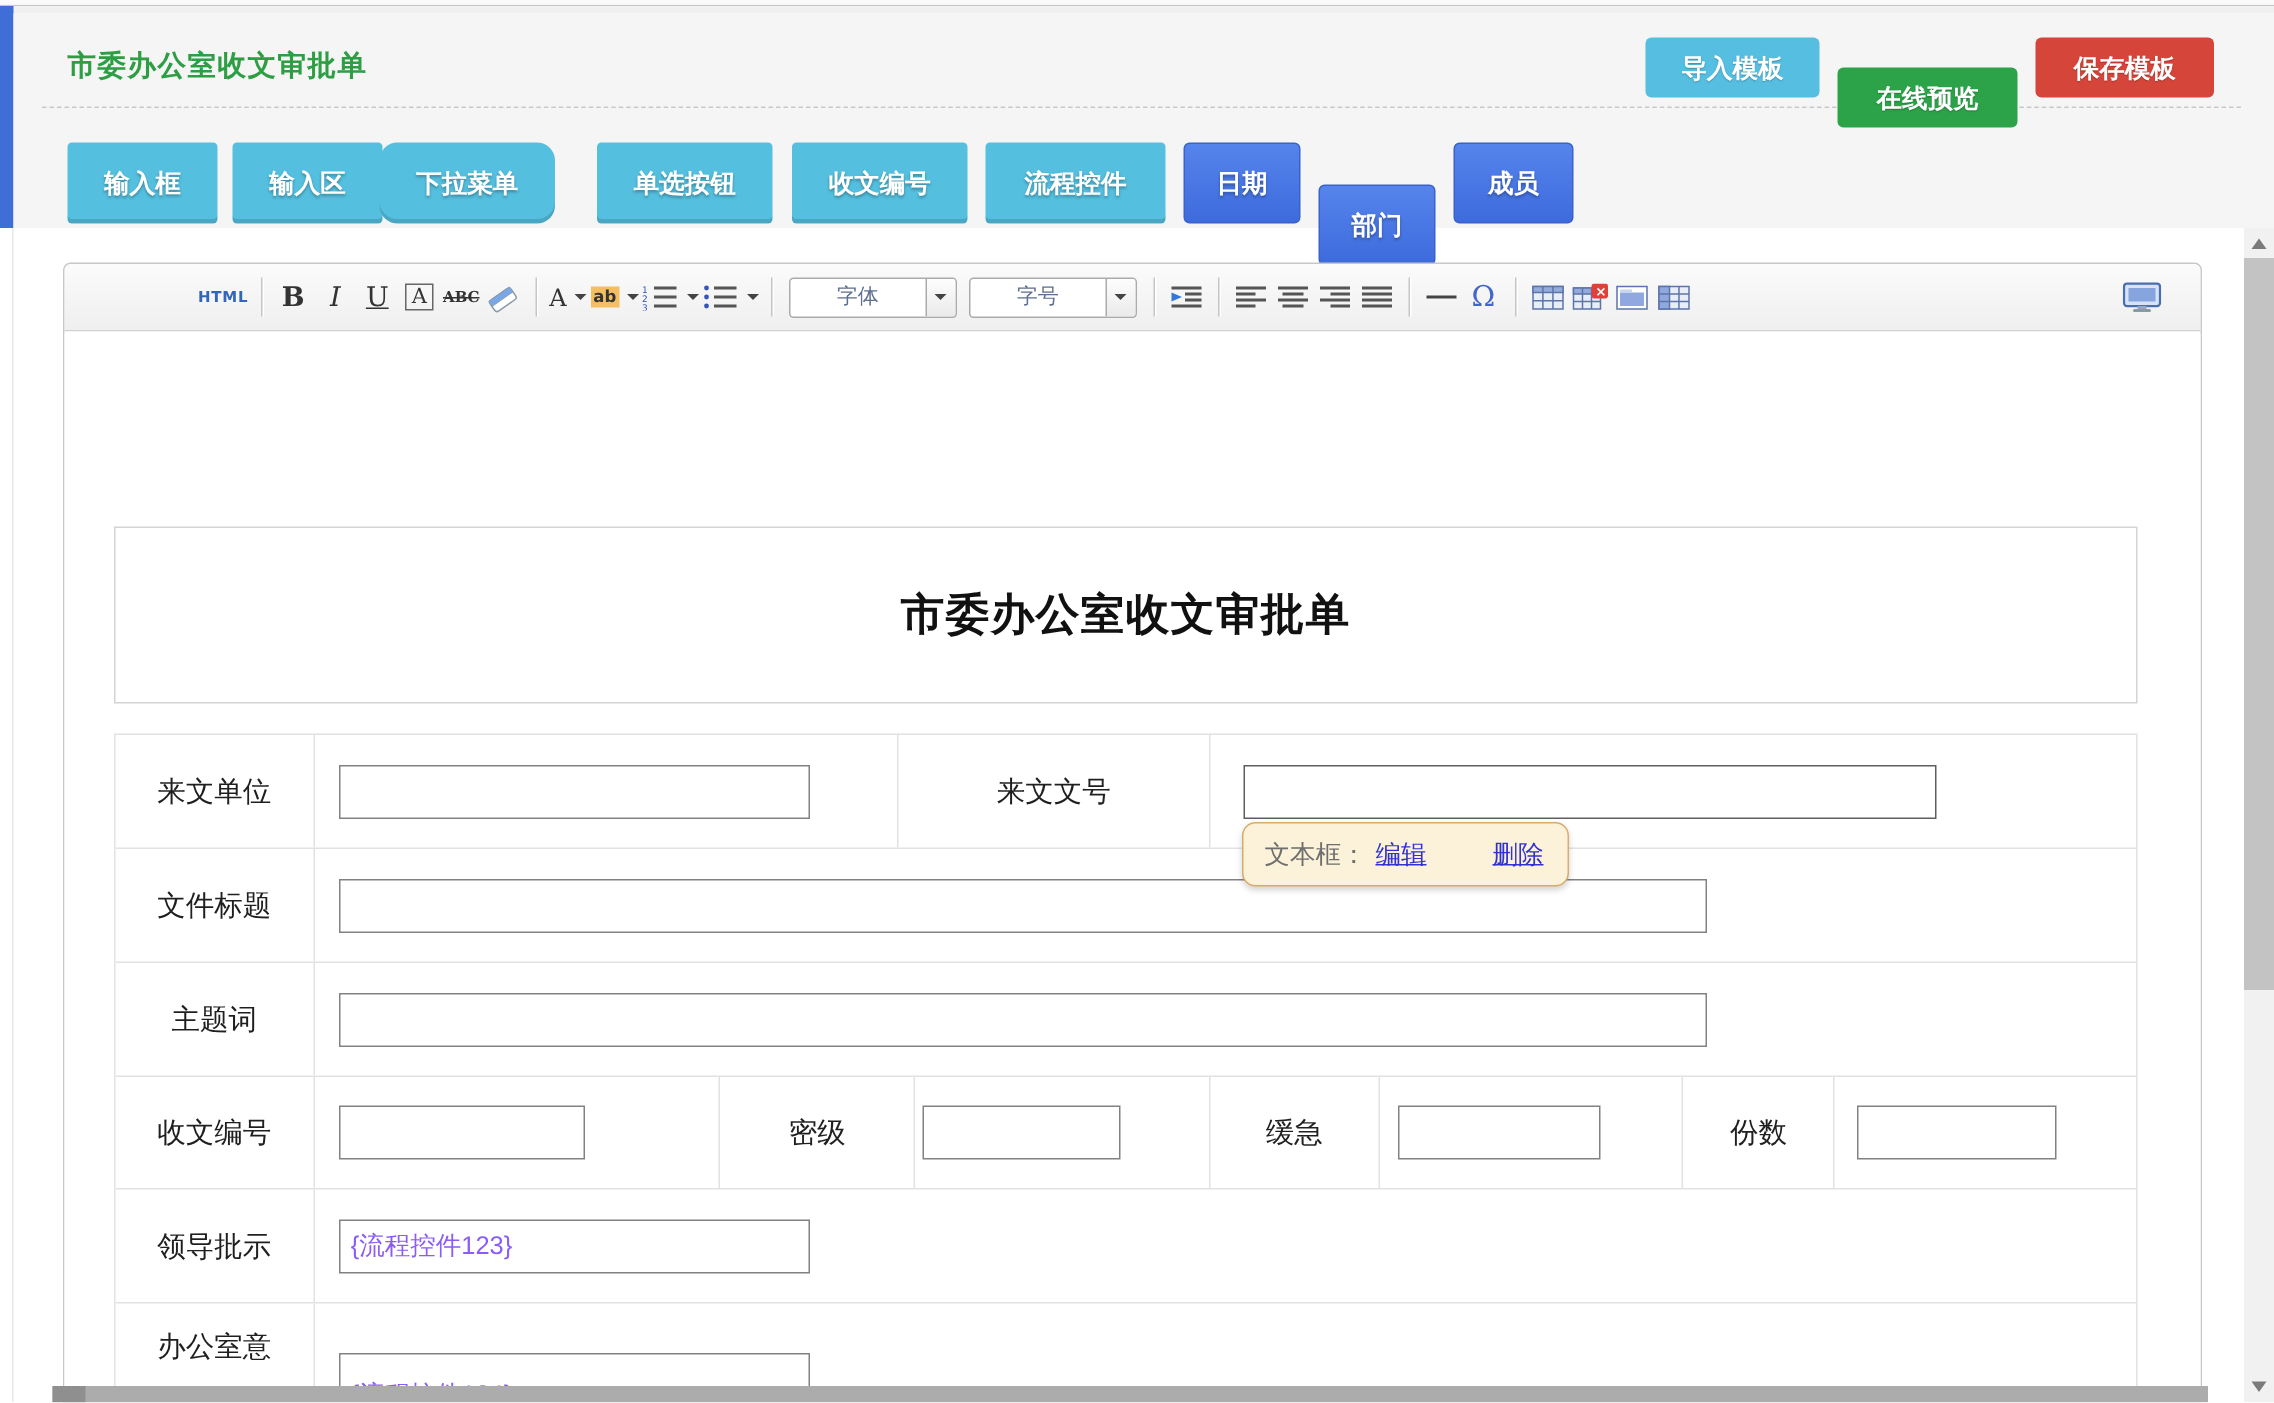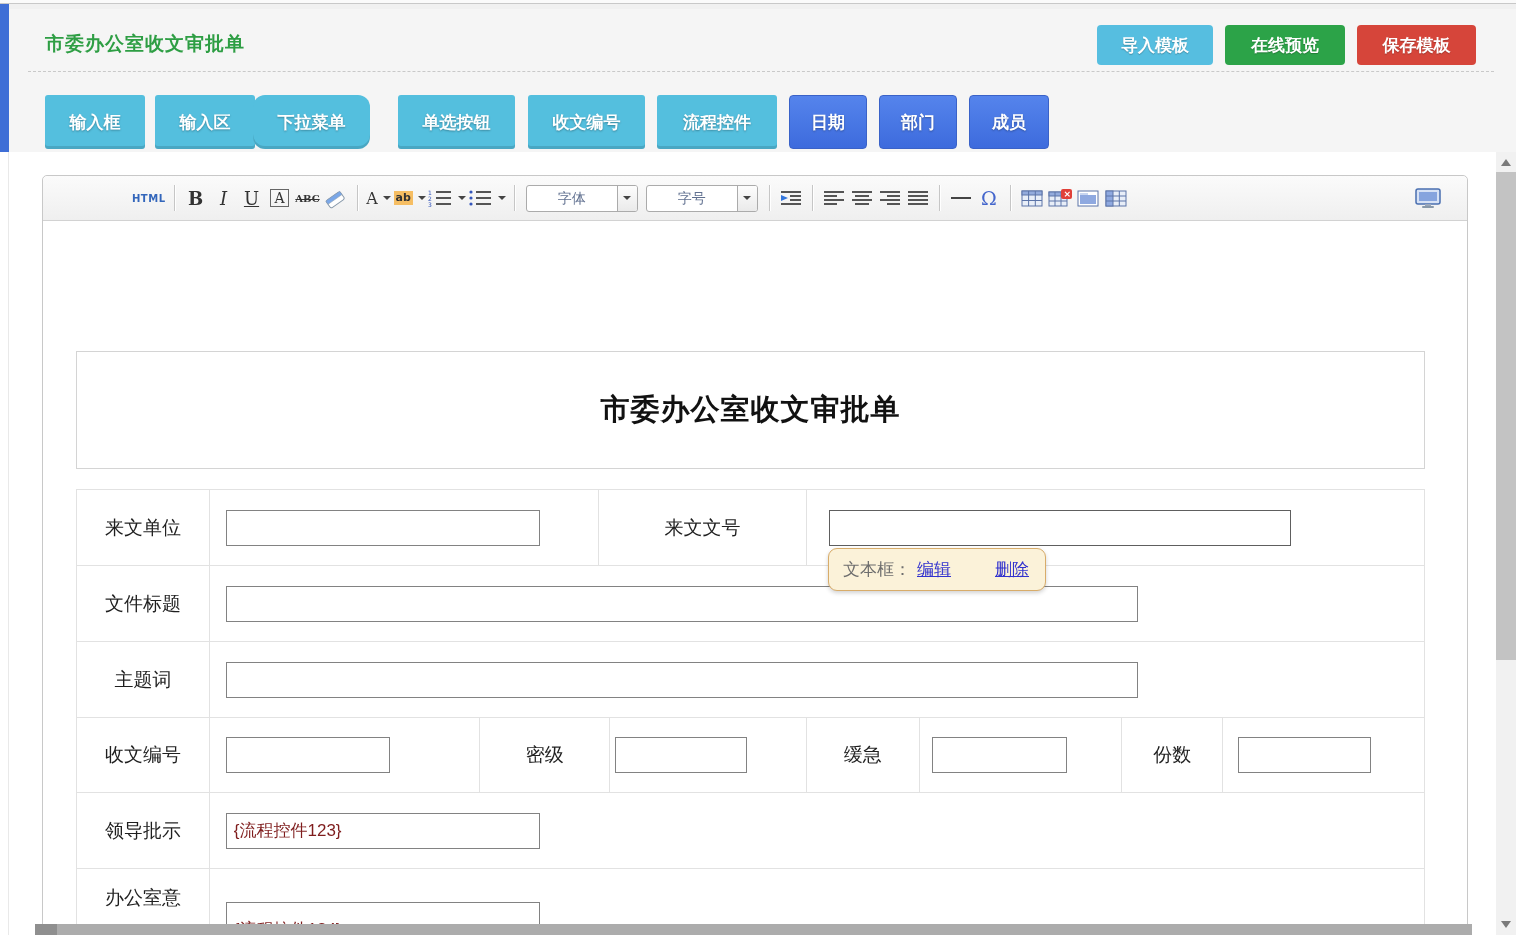--- a/index.html
+++ b/index.html
@@ -17,31 +17,31 @@
   
   .header { position:absolute; left:9px; top:9px; width:1507px; height:143px; background:#F5F5F5; }
   .header-title { position:absolute; left:36px; top:22px; font-family:"DejaVu Serif", serif;
                   font-weight:bold; font-size:19px; color:#2E9E44; letter-spacing:1px; }
   .header-divider { position:absolute; left:19px; top:62px; width:1466px; height:0;
                     border-top:1px dashed #C9C9C9; }
   .action-btn { position:absolute; top:16px; height:40px; border:none; border-radius:4px;
                 color:#fff; font-family:"DejaVu Serif", serif; font-weight:bold; font-size:17px;
                 cursor:pointer; text-shadow:0 1px 1px rgba(0,0,0,0.25); }
   .btn-import  { left:1088px; width:116px; background:#56BEE0; }
-  .btn-preview { left:1216px; width:120px; background:#2CA348; }
+  .btn-preview { left:1216px; width:120px; background:#2CA348;margin-top:20px; }
   .btn-save    { left:1348px; width:119px; background:#D6453A; }
 
   .palette-btn { position:absolute; top:86px; height:54px; border:none; color:#fff;
                  font-family:"DejaVu Serif", serif; font-weight:bold; font-size:17px;
                  cursor:pointer; text-shadow:0 1px 2px rgba(0,0,0,0.3); }
   .palette-teal { background:#54BFDE; border-radius:3px; box-shadow: inset 0 -3px 0 rgba(0,0,0,0.12); }
   .palette-blue { background:linear-gradient(#5584EC,#3D6BDD); border:1px solid #3A62C8; border-radius:4px; }
   .pb1{left:36px;width:100px;} .pb2{left:146px;width:100px;} .pb3{left:244px;width:117px;border-radius:12px;}
   .pb4{left:389px;width:117px;} .pb5{left:519px;width:117px;} .pb6{left:648px;width:120px;}
-  .pb7{left:780px;width:78px;} .pb8{left:870px;width:78px;} .pb9{left:960px;width:80px;}
+  .pb7{left:780px;width:78px;} .pb8{left:870px;width:78px;margin-top:28px;} .pb9{left:960px;width:80px;}
 
   
   .editor { position:absolute; left:42px; top:175px; width:1426px; height:760px;
             border:1px solid #C8C8C8; border-radius:5px 5px 0 0; background:#fff; }
   .toolbar { position:absolute; left:0; top:0; width:100%; height:45px;
              background:linear-gradient(#FBFBFB,#EFEFEF); border-bottom:1px solid #D2D2D2;
              border-radius:5px 5px 0 0; display:flex; align-items:center; padding-left:88px; }
   .tb-item { height:30px; min-width:26px; display:flex; align-items:center; justify-content:center;
              margin:0 1px; border-radius:3px; color:#333; cursor:pointer; position:relative; }
   .tb-sep { width:1px; height:26px; background:#C6C6C6; margin:0 7px; box-shadow:1px 0 0 #fff; }
@@ -71,21 +71,21 @@
                    border:1px solid #D4D4D4; display:flex; align-items:center; justify-content:center; }
   .doc-title { font-size:29px; font-weight:bold; color:#111; letter-spacing:1px; }
 
   .doc-table { position:absolute; left:33px; top:267px; width:1349px; border:1px solid #E2E2E2; }
   .t-row { display:flex; border-top:1px solid #E2E2E2; }
   .t-row:first-child { border-top:none; }
   .t-cell { border-left:1px solid #E2E2E2; display:flex; align-items:center; }
   .t-cell:first-child { border-left:none; }
   .t-label { justify-content:center; font-size:19px; color:#1F1F1F; }
   .fld { height:36px; border:1px solid #828282; background:#fff; border-radius:0;
-         font-size:17px; color:#7f1d1d; padding:0 7px; outline:none; }
+         font-size:17px; color:#8b5cf6; padding:0 7px; outline:none; }
   .fld-selected { border-color:#5E5E5E; }
   .r-std { height:75px; }
   .r6 { height:110px; }
   .r6 .t-label { align-items:flex-start; padding-top:16px; }
   .r6 .t-cell-input { align-items:flex-start; padding-top:33px; }
 
   
   .tooltip { position:absolute; left:828px; top:548px; width:218px; height:43px; z-index:50;
              background:#FBF2D9; border:1px solid #D8AC6A; border-radius:9px;
              box-shadow:0 2px 4px rgba(0,0,0,0.18); display:flex; align-items:center;

